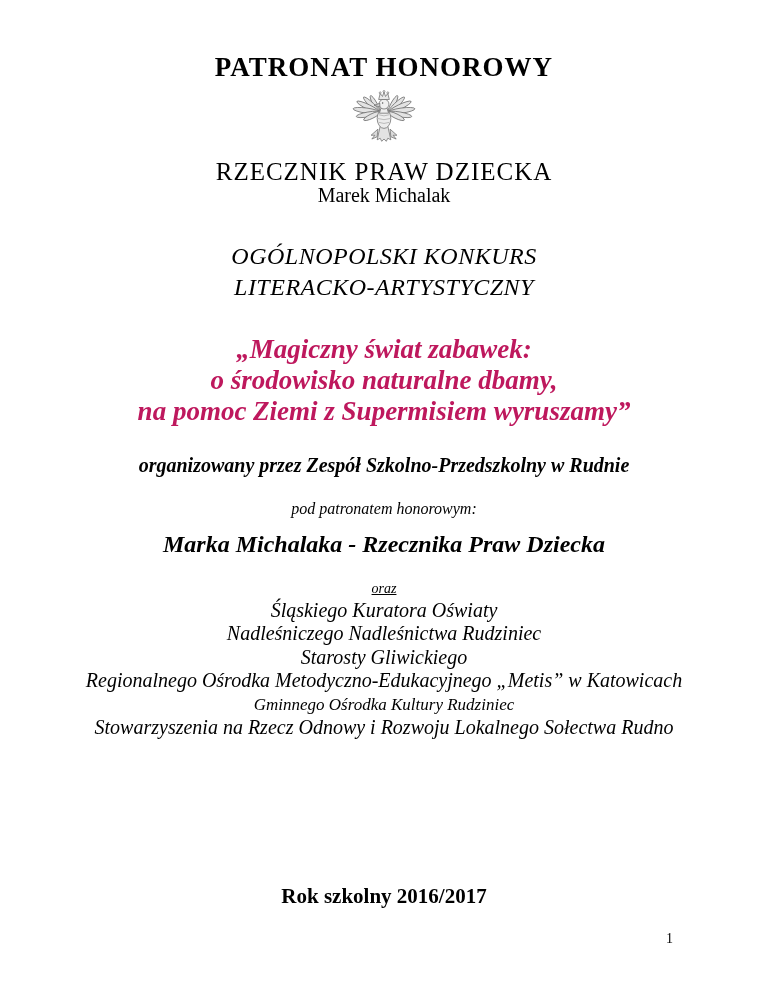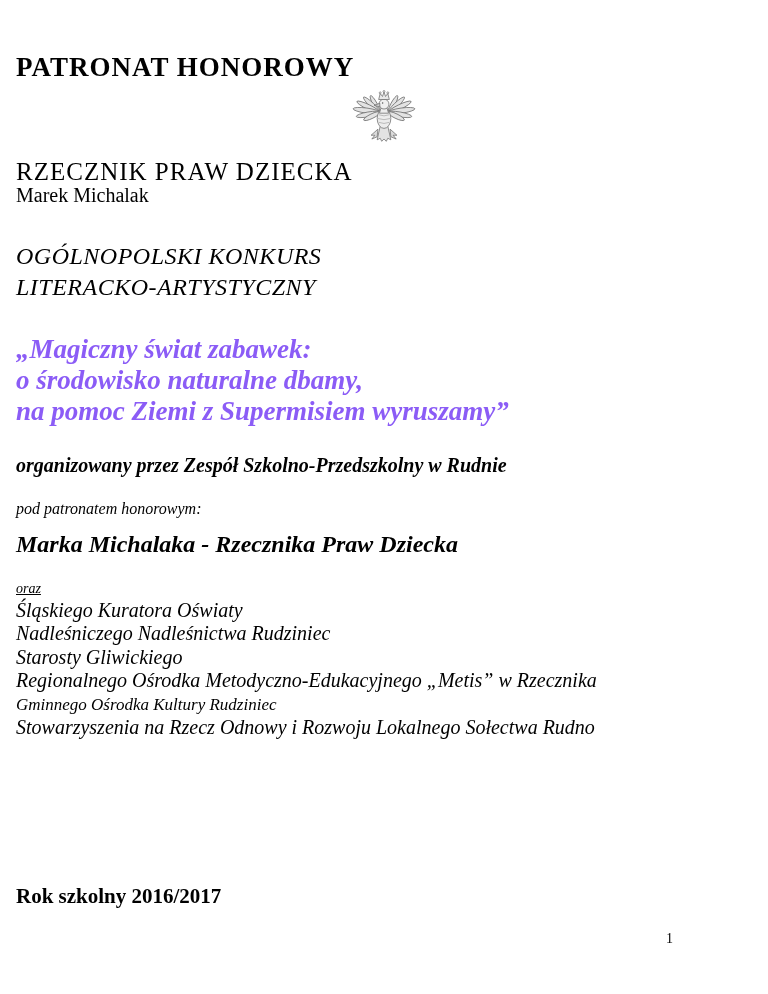--- a/index.html
+++ b/index.html
@@ -5,21 +5,21 @@
   html, body { margin: 0; padding: 0; background: #ffffff; }
   .page {
     position: relative;
     width: 768px;
     height: 994px;
     background: #ffffff;
     font-family: "Liberation Serif", serif;
     color: #000000;
     overflow: hidden;
   }
-  .abs { position: absolute; left: 16px; right: 0; text-align: left; }
+  .abs { position: absolute; left: 0; right: 0; text-align: center; }
 
   .title {
     top: 52px;
     font-size: 27px;
     font-weight: bold;
     letter-spacing: 1px;
   }
   .emblem {
     position: absolute;
     top: 86px;
@@ -143,36 +143,36 @@
   </div>
 
   <div class="abs institution">RZECZNIK PRAW DZIECKA</div>
   <div class="abs patron-name">Marek Michalak</div>
 
   <div class="abs contest-type">
     <div>OGÓLNOPOLSKI KONKURS</div>
     <div>LITERACKO-ARTYSTYCZNY</div>
   </div>
 
-  <div class="abs contest-title" style="color: #8b5cf6;">
+  <div class="abs contest-title" style="color: #be185d;">
     <div>„Magiczny świat zabawek:</div>
     <div>o środowisko naturalne dbamy,</div>
     <div>na pomoc Ziemi z Supermisiem wyruszamy”</div>
   </div>
 
   <div class="abs organizer">organizowany przez Zespół Szkolno-Przedszkolny w Rudnie</div>
   <div class="abs patronage-intro">pod patronatem honorowym:</div>
   <div class="abs main-patron">Marka Michalaka - Rzecznika Praw Dziecka</div>
   <div class="abs conjunction">oraz</div>
 
   <div class="abs patrons">
     <div class="patron-item">Śląskiego Kuratora Oświaty</div>
     <div class="patron-item">Nadleśniczego Nadleśnictwa Rudziniec</div>
     <div class="patron-item">Starosty Gliwickiego</div>
-    <div class="patron-item">Regionalnego Ośrodka Metodyczno-Edukacyjnego „Metis” w Rzecznika</div>
+    <div class="patron-item">Regionalnego Ośrodka Metodyczno-Edukacyjnego „Metis” w Katowicach</div>
     <div class="patron-item">Gminnego Ośrodka Kultury Rudziniec</div>
     <div class="patron-item">Stowarzyszenia na Rzecz Odnowy i Rozwoju Lokalnego Sołectwa Rudno</div>
   </div>
 
 
   <div class="abs school-year">Rok szkolny 2016/2017</div>
 
   <div class="page-number">1</div>
 
 </div>

